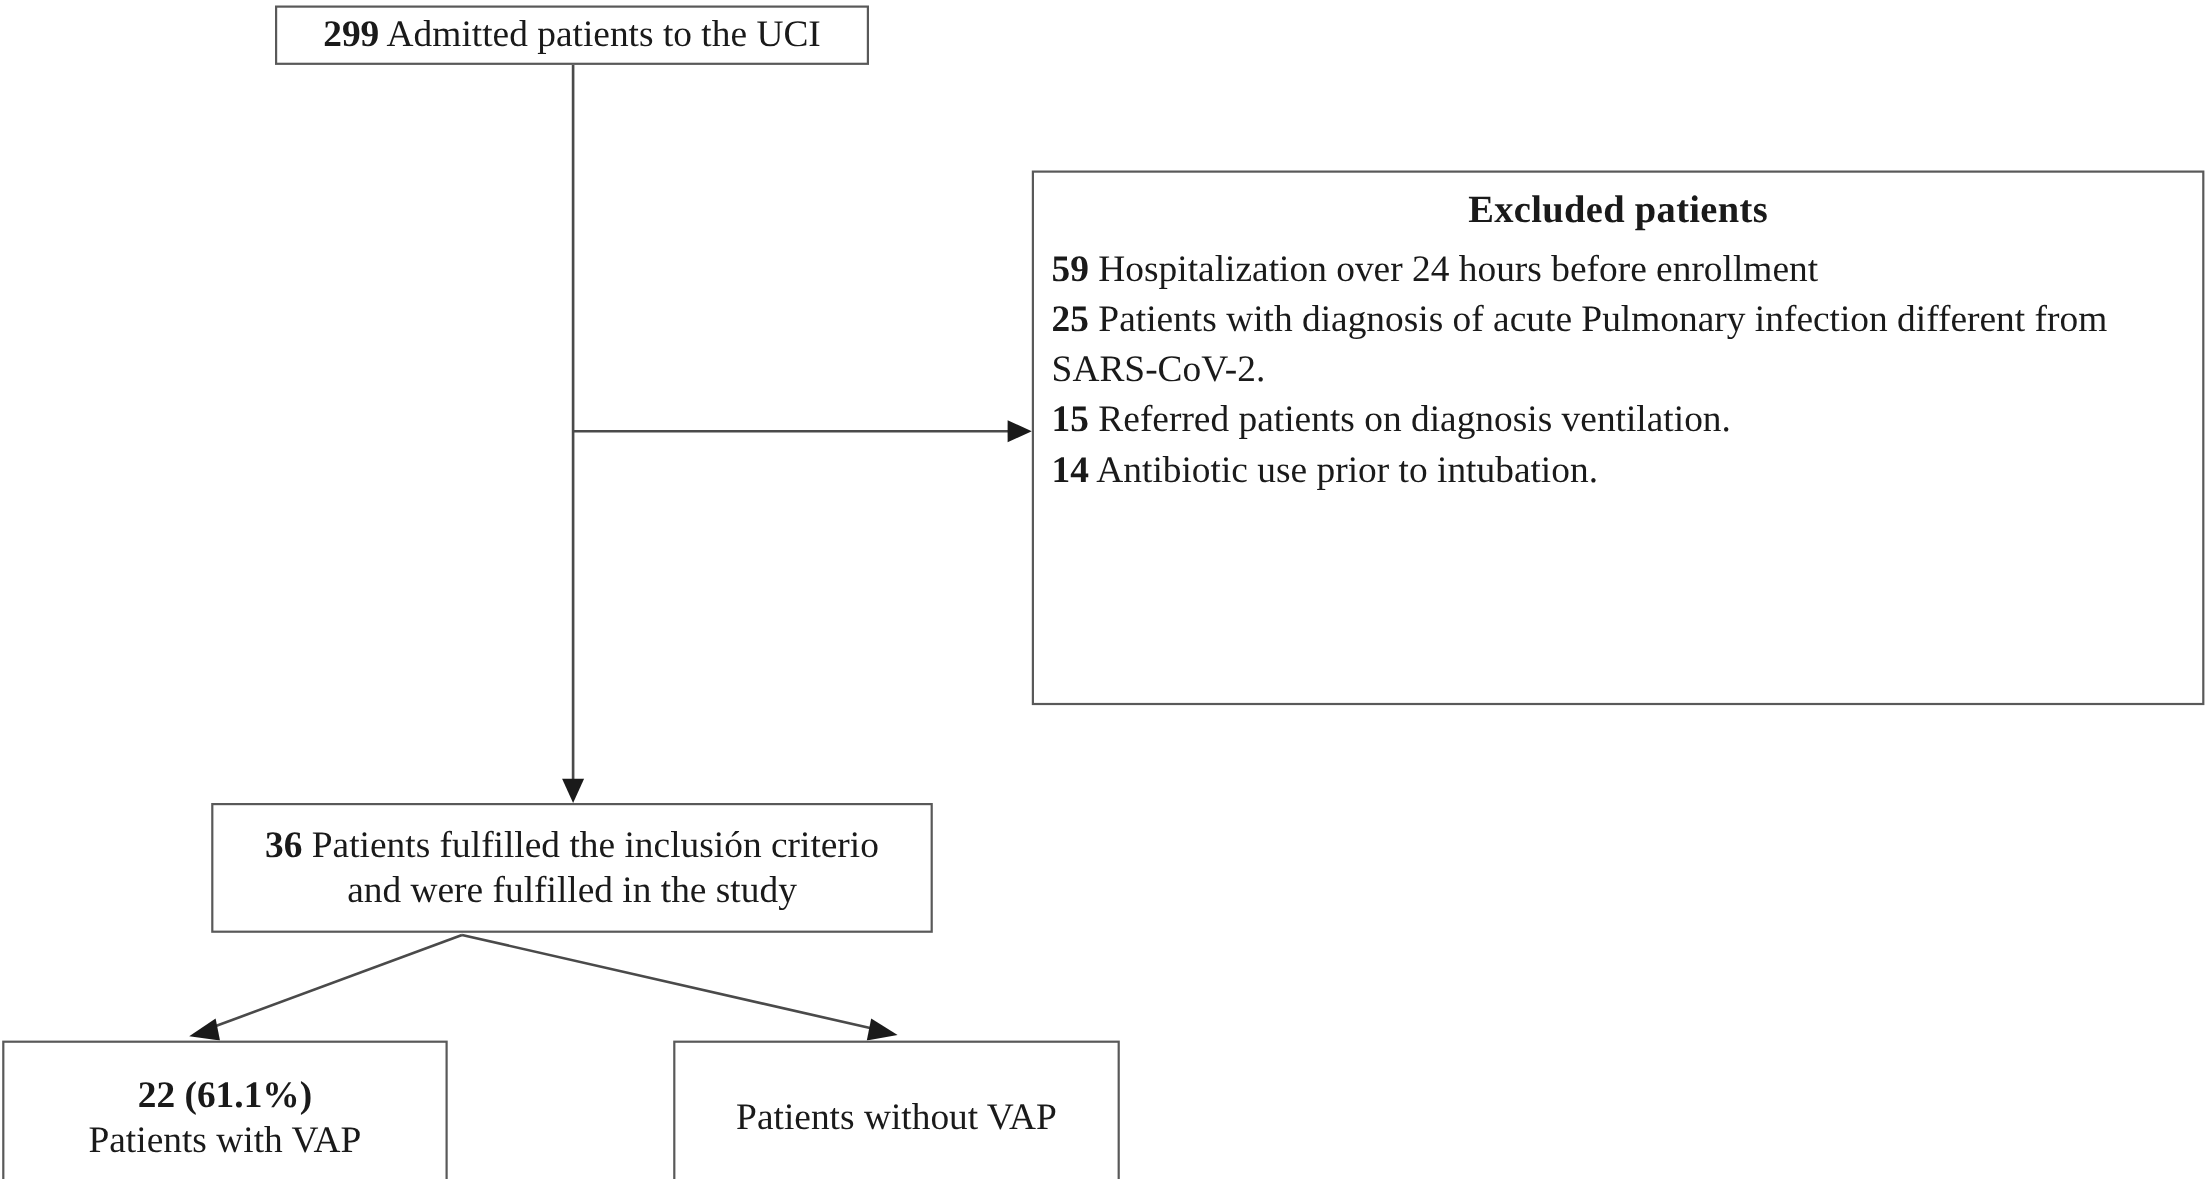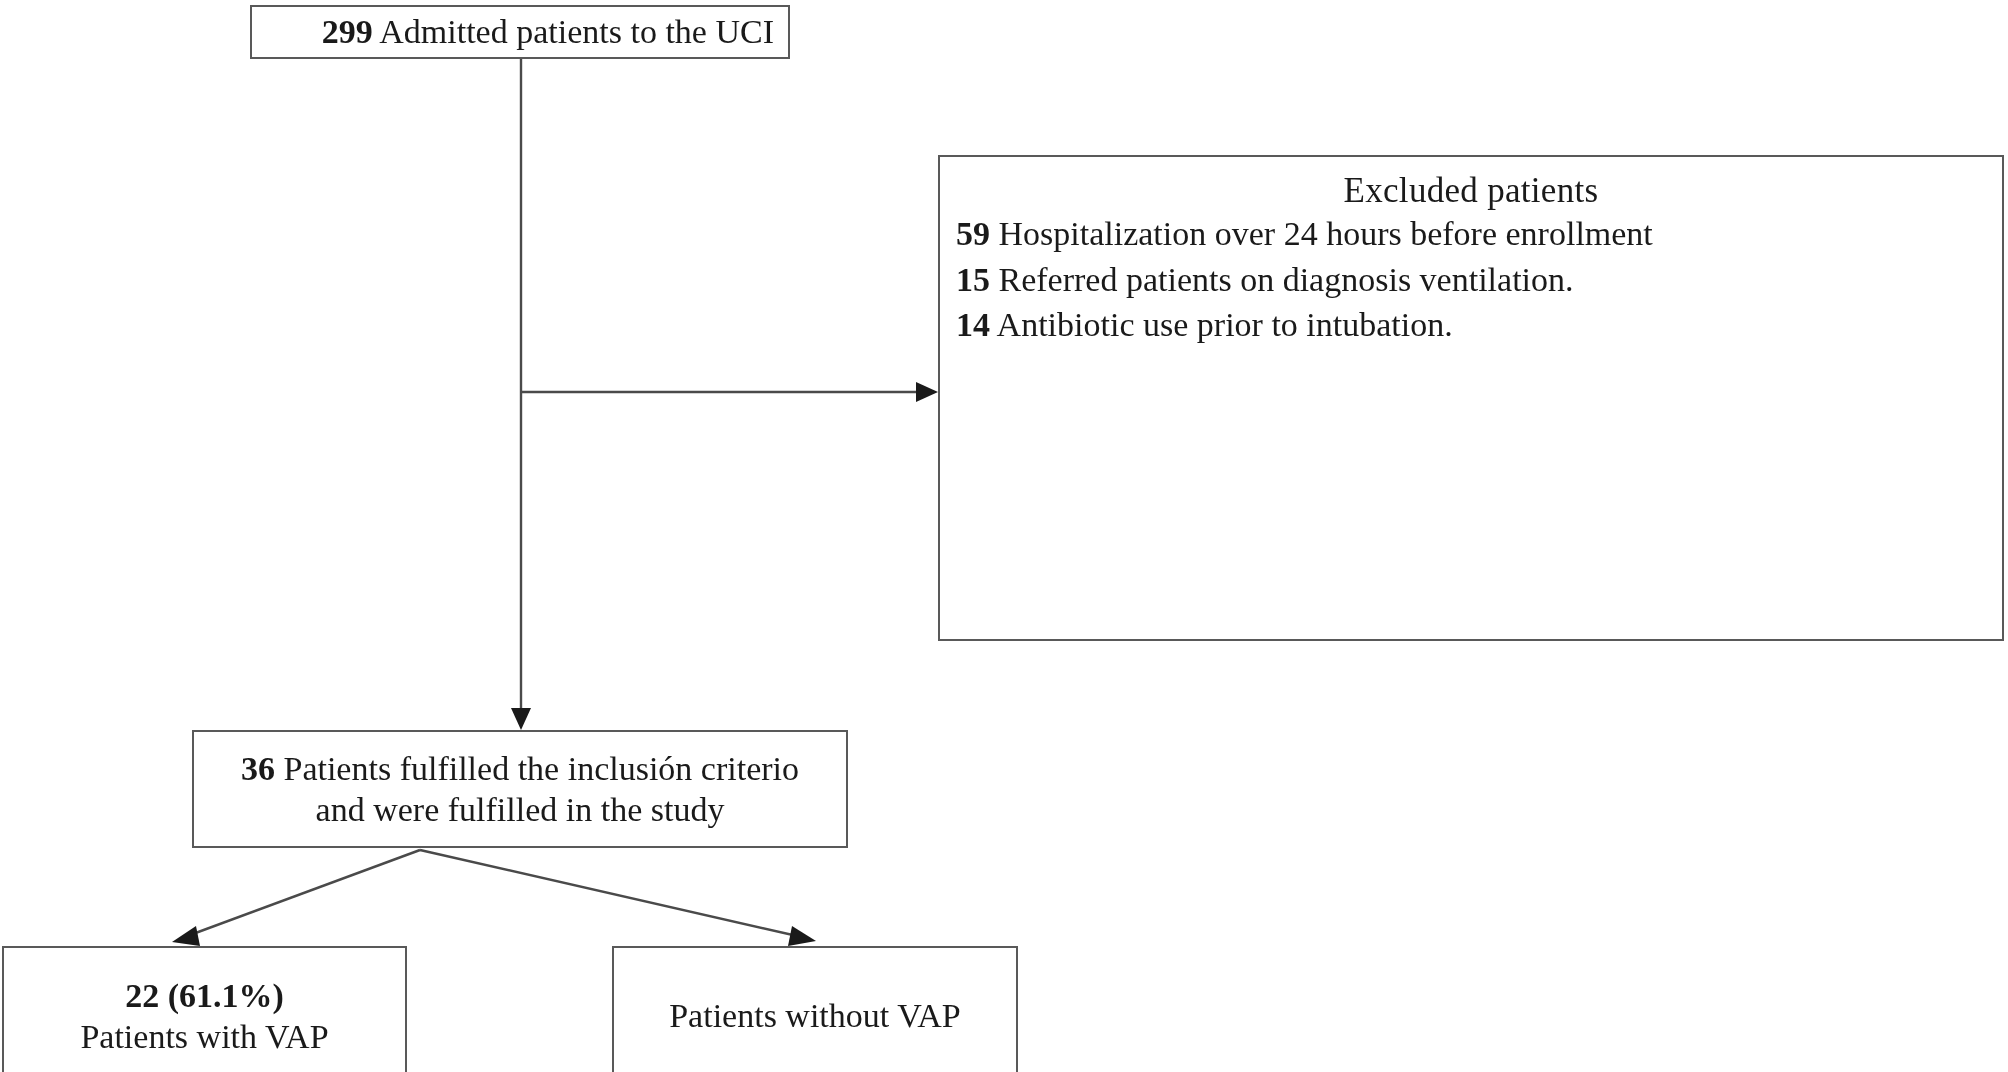--- a/index.html
+++ b/index.html
@@ -38,35 +38,36 @@
   .b { font-weight: bold; }
 
   
   #box-admitted {
     left: 250px;
     top: 5px;
     width: 540px;
     height: 54px;
     padding: 0 14px;
   }
-  #box-admitted .line { text-align: right; }
+  #box-admitted .line { text-align: center; }
 
   
   #box-excluded {
     left: 938px;
     top: 155px;
     width: 1066px;
     height: 486px;
     padding: 14px 16px 10px 16px;
     justify-content: flex-start;
   }
   #box-excluded .excl-title {
     font-size: 35px;
-    font-weight: normal;
+    font-weight: bold;
     text-align: center;
+    margin-bottom: 11px;
     letter-spacing: 0.3px;
   }
   #box-excluded .excl-item {
     font-size: 34px;
     line-height: 1.345;
     text-align: left;
     white-space: normal;
   }
 
   
@@ -132,20 +133,21 @@
     <polygon points="816,941 792,926 788,946"></polygon>
   </svg>
 
   <div class="box" id="box-admitted">
     <div class="line"><span class="b">299</span><span> Admitted patients to the UCI</span></div>
   </div>
 
   <div class="box" id="box-excluded">
     <div class="excl-title">Excluded patients</div>
     <div class="excl-item"><span class="b">59</span><span> Hospitalization over 24 hours before enrollment</span></div>
+    <div class="excl-item"><span class="b">25</span><span> Patients with diagnosis of acute Pulmonary infection different from SARS-CoV-2.</span></div>
     <div class="excl-item"><span class="b">15</span><span> Referred patients on diagnosis ventilation.</span></div>
     <div class="excl-item"><span class="b">14</span><span> Antibiotic use prior to intubation.</span></div>
   </div>
 
   <div class="box box-center" id="box-included">
     <div class="line"><span class="b">36</span><span> Patients fulfilled the inclusión criterio</span></div>
     <div class="line">and were fulfilled in the study</div>
   </div>
 
   <div class="box box-center" id="box-vap">

